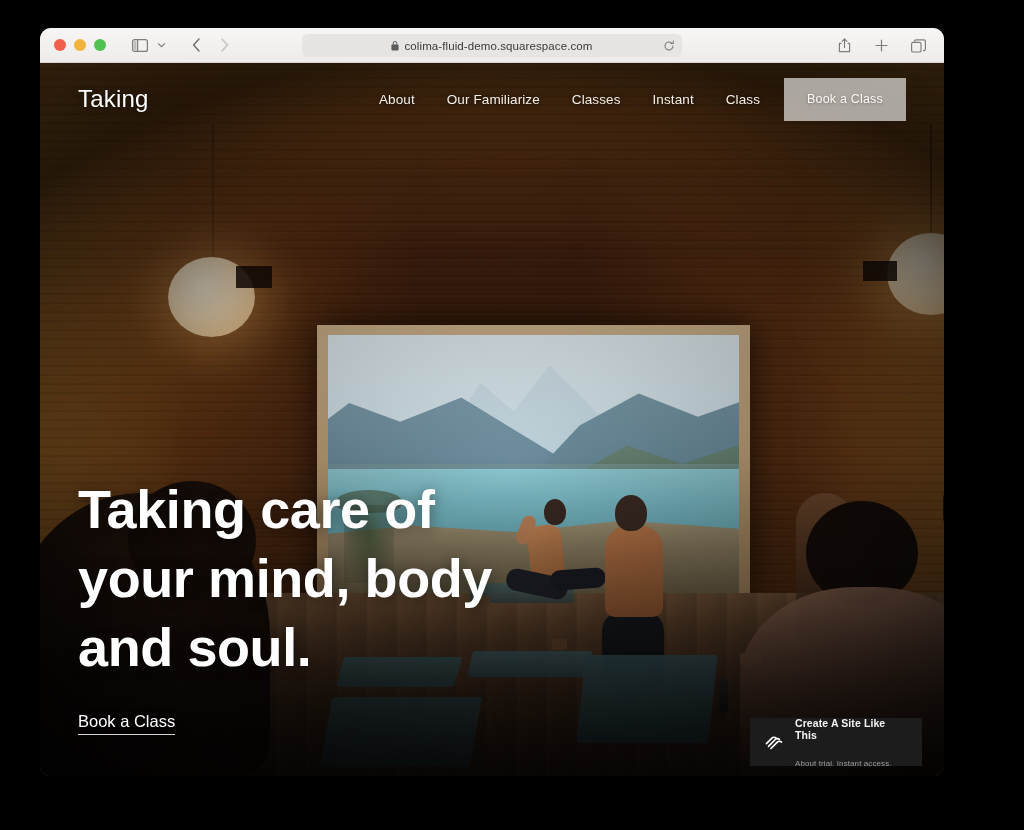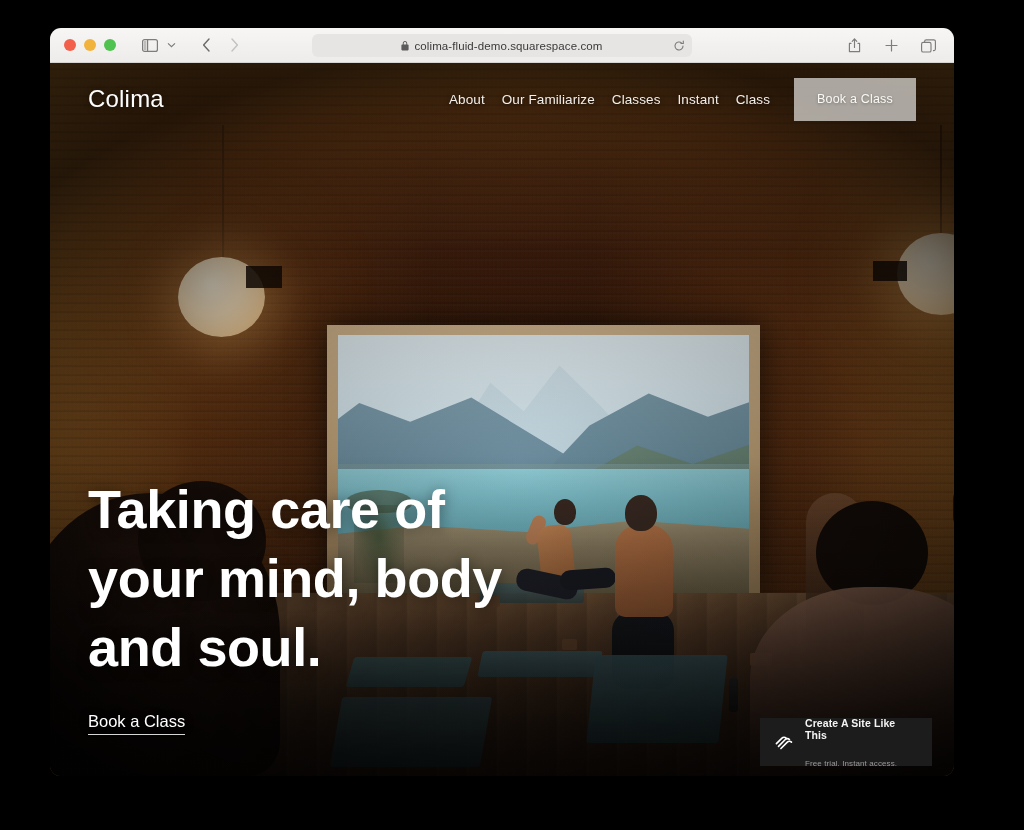--- a/index.html
+++ b/index.html
@@ -12,21 +12,20 @@
 
   
   #browser-window{
     position:absolute;
     left:40px; top:28px;
     width:904px; height:748px;
     border-radius:11px;
     overflow:hidden;
     box-shadow:0 22px 46px rgba(0,0,0,.85), 0 4px 14px rgba(0,0,0,.6);
     background:#111;
-    margin-left:10px;
   }
 
   
   #toolbar{
     position:relative;
     height:35px;
     background:linear-gradient(#f7f6f5,#eeecea);
     border-bottom:1px solid #d6d3d0;
     display:flex; align-items:center;
   }
@@ -338,21 +337,21 @@
     display:flex; align-items:center;
     padding:0 0 0 38px;
     z-index:8;
   }
   #site-logo{
     font-size:24px; color:#ffffff; letter-spacing:.2px;
     text-shadow:0 1px 6px rgba(0,0,0,.45);
   }
   #nav-links{
     margin-left:auto;
-    display:flex; align-items:flex-end; gap:17px;
+    display:flex; align-items:flex-end; gap:32px;
   }
   .nav-link{
     font-size:13.5px; color:#f2eee9; letter-spacing:.1px;
     text-shadow:0 1px 5px rgba(0,0,0,.55);
     white-space:nowrap;
   }
   #book-class-button{
     margin-left:24px; margin-right:38px;
     width:122px; height:43px;
     background:rgba(205,203,198,.80);
@@ -537,21 +536,21 @@
       <div id="silhouette-far-left"></div>
       <div id="silhouette-right-head"></div>
       <div id="silhouette-right-body"></div>
       <div id="silhouette-left"></div>
       <div id="silhouette-left-head"></div>
 
       <div id="room-vignette"></div>
     </div>
 
     <div id="site-nav">
-      <div id="site-logo">Colima</div>
+      <div id="site-logo">Taking</div>
       <div id="nav-links">
         <a class="nav-link">About</a>
         <a class="nav-link">Our Familiarize</a>
         <a class="nav-link">Classes</a>
         <a class="nav-link">Instant</a>
         <a class="nav-link">Class</a>
       </div>
       <div id="book-class-button">Book a Class</div>
     </div>
 
@@ -563,18 +562,18 @@
     <div id="sqsp-badge">
       <span id="sqsp-logo">
         <svg width="23" height="23" viewBox="0 0 24 24" fill="none" stroke="currentColor" stroke-width="1.7" stroke-linecap="round">
           <path d="M4.6 13.2 L10.4 7.4 a3 3 0 0 1 4.3 0"></path>
           <path d="M6.8 16.0 L13.9 8.9 a3 3 0 0 1 4.3 0"></path>
           <path d="M9.3 18.3 L16.0 11.6 a3 3 0 0 1 4.3 0"></path>
         </svg>
       </span>
       <span id="sqsp-text">
         <span id="sqsp-title">Create A Site Like This</span>
-        <span id="sqsp-sub">Free trial. Instant access.</span>
+        <span id="sqsp-sub">About trial. Instant access.</span>
       </span>
     </div>
 
   </div>
 </div>
 
 </body></html>

